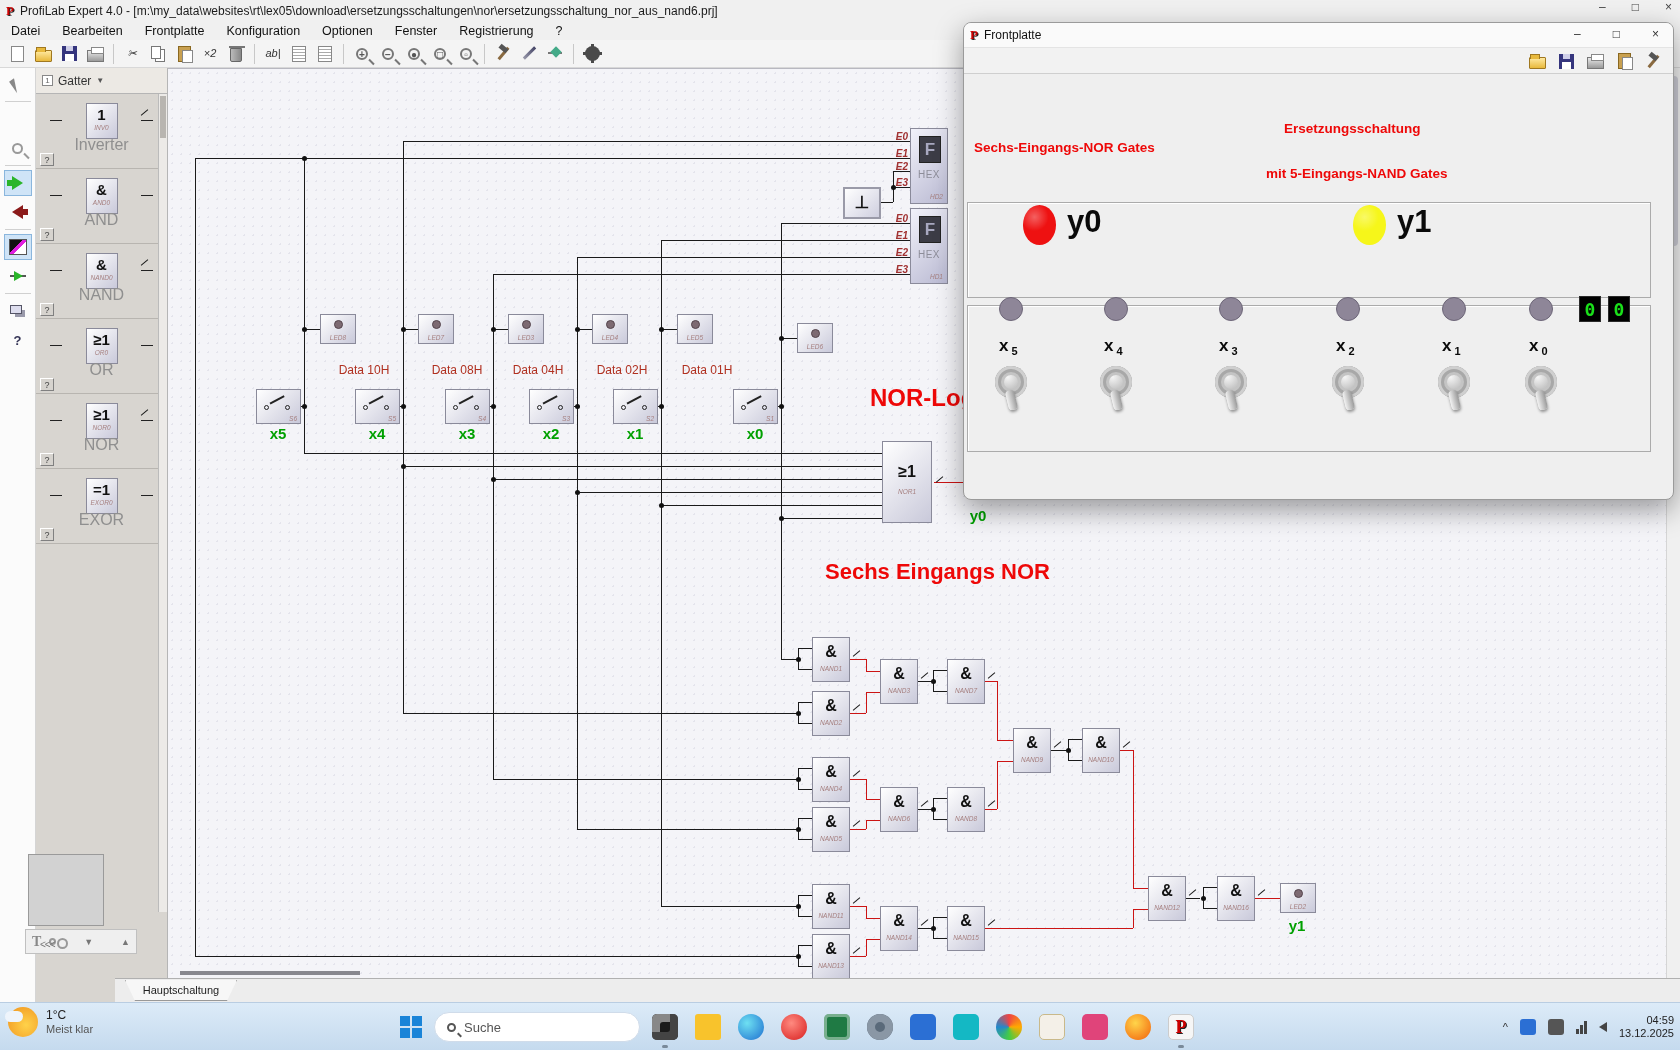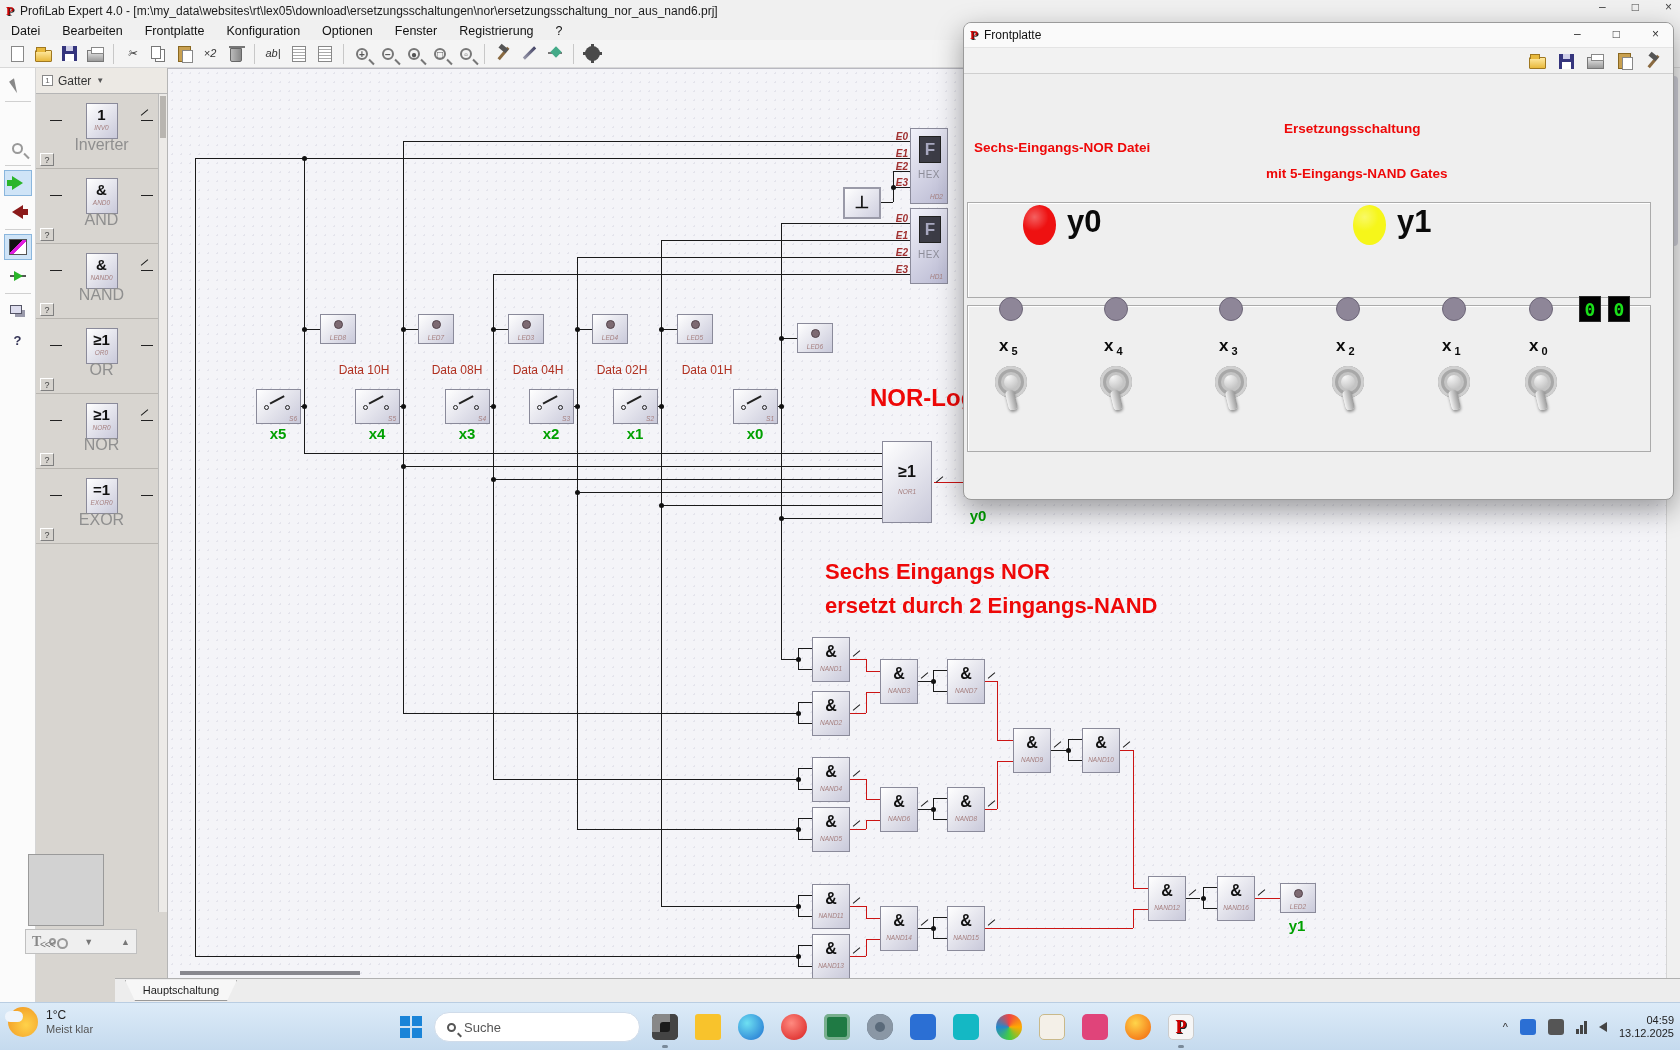--- a/index.html
+++ b/index.html
@@ -673,21 +673,20 @@
       <span class="cv-darkred" style="left: 454px; top: 294px;">Data 02H</span>
       <span class="cv-darkred" style="left: 539px; top: 294px;">Data 01H</span>
       <span class="cv-green" style="left: 110px; top: 356px;">x5</span>
       <span class="cv-green" style="left: 209px; top: 356px;">x4</span>
       <span class="cv-green" style="left: 299px; top: 356px;">x3</span>
       <span class="cv-green" style="left: 383px; top: 356px;">x2</span>
       <span class="cv-green" style="left: 467px; top: 356px;">x1</span>
       <span class="cv-green" style="left: 587px; top: 356px;">x0</span>
       <span class="cv-red" style="left: 702px; top: 315px; font-size: 24px;">NOR-Log</span>
       <span class="cv-red" style="left: 657px; top: 490px; font-size: 22px;">Sechs Eingangs NOR</span>
-      <span class="cv-red" style="left: 657px; top: 524px; font-size: 22px;">ersetzt durch 2 Eingangs-NAND</span>
       <span class="cv-green" style="left: 810px; top: 438px;">y0</span>
       <span class="cv-green" style="left: 1129px; top: 848px;">y1</span>
     </div>
   <div id="vscroll">
       <div class="thumb"></div>
     </div>
   <div id="hthumb"></div>
 
   <div id="tabbar">
     <div id="tab-haupt">Hauptschaltung</div>
@@ -716,21 +715,21 @@
           </span>
           <span class="tb-btn" style="width: 20px; height: 20px;">
             <span class="ic ic-paste"></span>
           </span>
           <span class="tb-btn" style="width: 20px; height: 20px;">
             <span class="ic ic-hammer"></span>
           </span>
         </div>
     </div>
     <div id="fp-body" style="position:relative; height:425px;">
-      <span class="fp-head" style="left:10px; top:66px;">Sechs-Eingangs-NOR Datei</span>
+      <span class="fp-head" style="left:10px; top:66px;">Sechs-Eingangs-NOR Gates</span>
       <span class="fp-head" style="left:320px; top:47px;">Ersetzungsschaltung</span>
       <span class="fp-head" style="left:302px; top:92px;">mit 5-Eingangs-NAND Gates</span>
       <div class="fp-panel" id="fp-panel1" style="top:128px; width:684px; height:96px;"></div>
       <div class="fp-panel" id="fp-panel2" style="top:231px; width:684px; height:147px;"></div>
     <span class="big-led" style="left: 59px; top: 131px; background: radial-gradient(circle at 35% 30%, rgba(255, 255, 255, 0.333), transparent 40%), rgb(238, 17, 17);"></span>
         <span class="big-lbl" style="left: 103px; top: 130px;">y0</span>
         <span class="big-led" style="left: 389px; top: 131px; background: radial-gradient(circle at 35% 30%, rgba(255, 255, 255, 0.333), transparent 40%), rgb(246, 246, 26);"></span>
         <span class="big-lbl" style="left: 433px; top: 130px;">y1</span>
         <span class="in-led" style="left: 35px; top: 223px;"></span>
         <span class="in-lbl" style="left: 35px; top: 262px;">x<sub> 5</sub></span>

